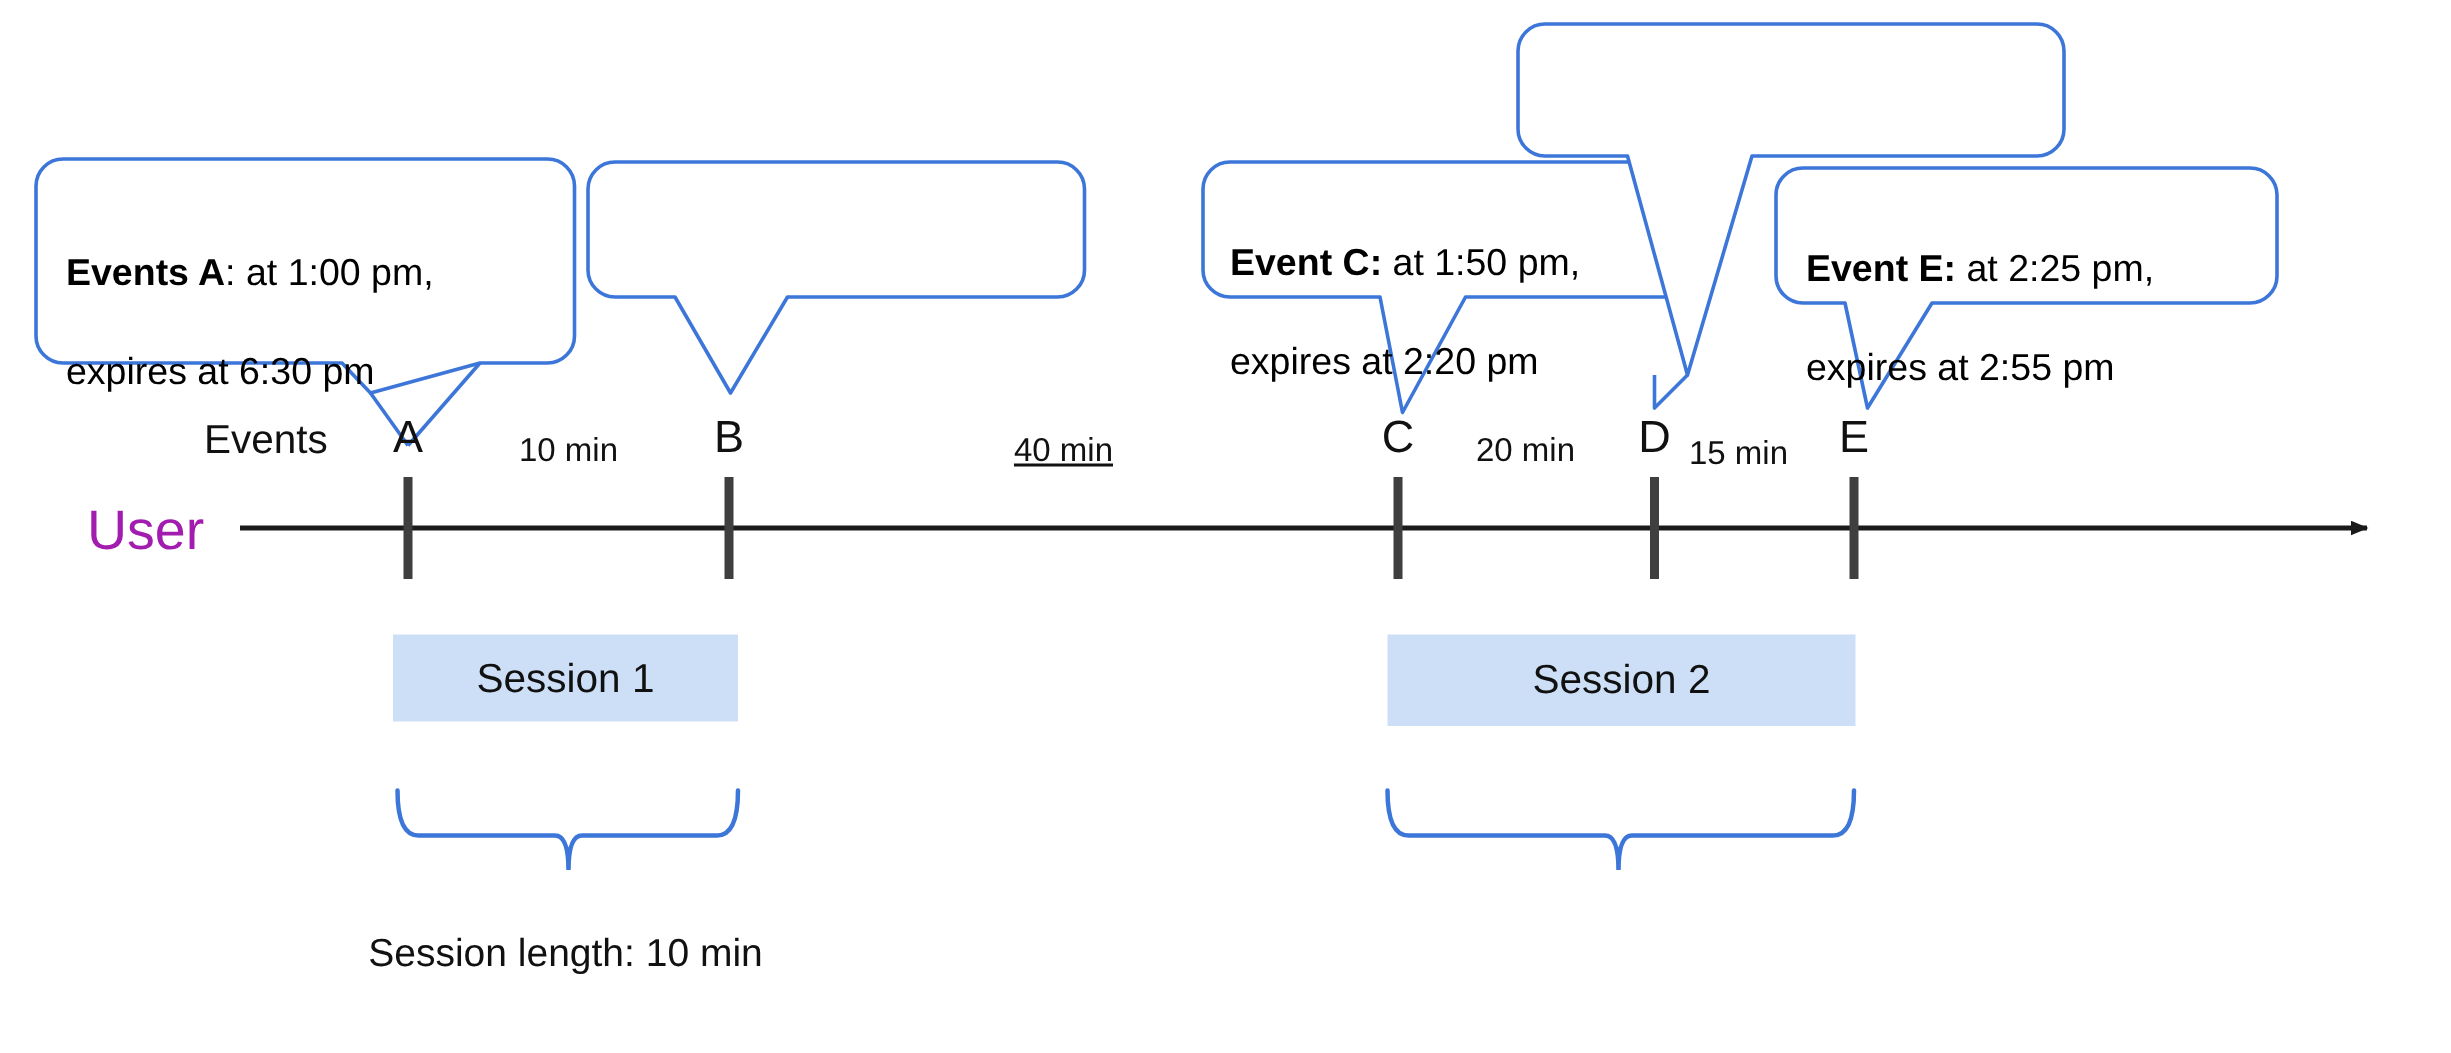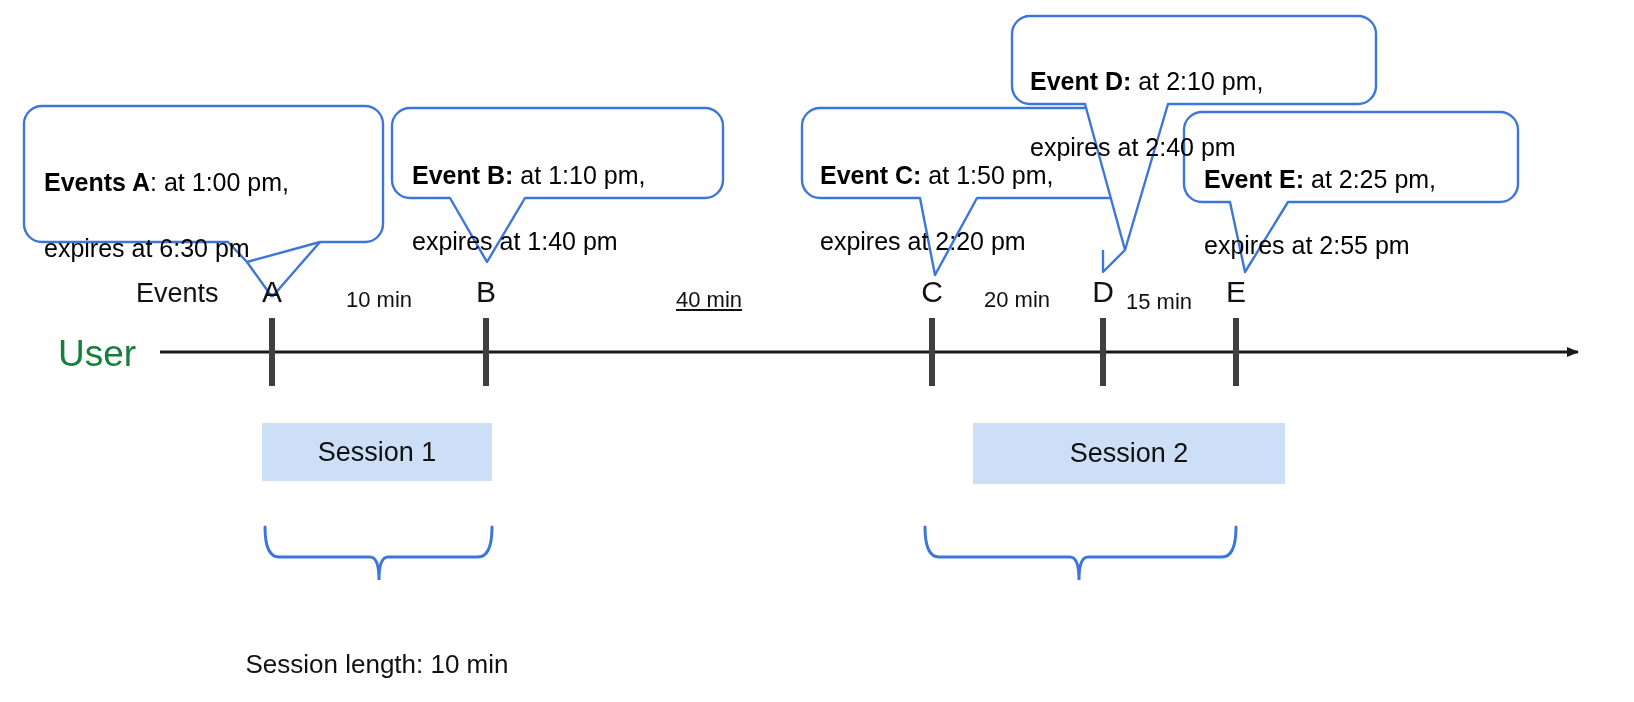--- a/index.html
+++ b/index.html
@@ -33,21 +33,21 @@
     color: #000000;
     white-space: pre-line;
     z-index: 5;
   }
   .callout-text .ev {
     font-weight: bold;
   }
   .axis-label {
     position: absolute;
     font-size: 37px;
-    color: #15803d;
+    color: #a21caf;
     z-index: 5;
   }
   .events-label {
     position: absolute;
     font-size: 27px;
     color: #111111;
     z-index: 5;
   }
   .tick-label {
     position: absolute;
@@ -72,21 +72,20 @@
     font-size: 27px;
     color: #111111;
     z-index: 4;
   }
   .session-len {
     position: absolute;
     font-size: 26px;
     color: #111111;
     text-align: center;
     z-index: 5;
-    margin-top: 29px;
   }
 </style>
 </head>
 <body>
 
 <div id="stage">
 
   <svg id="svg-layer" viewBox="0 0 1634 702" xmlns="http://www.w3.org/2000/svg">
     <defs>
       <marker id="arrowhead" markerWidth="12" markerHeight="10" refX="11" refY="5" orient="auto" markerUnits="userSpaceOnUse">
@@ -198,34 +197,26 @@
                L 1222,557
                Q 1236,557 1236,527" fill="none" stroke="#3d76d9" stroke-width="3" stroke-linecap="round"></path>
     </g>
   </svg>
 
   <div class="callout-text" style="left:44px; top:133px; width:340px;">
     <span class="ev">Events A</span><span>:</span><span> at 1:00 pm,</span><br>
     <span>expires at 6:30 pm</span>
   </div>
 
-  <div class="callout-text" style="left:412px; top:126px; width:320px;">
-    <span class="ev">Event B</span><span class="ev">:</span><span> at 1:10 pm,</span><br>
-    <span>expires at 1:40 pm</span>
-  </div>
 
   <div class="callout-text" style="left:820px; top:126px; width:320px;">
     <span class="ev">Event C</span><span class="ev">:</span><span> at 1:50 pm,</span><br>
     <span>expires at 2:20 pm</span>
   </div>
 
-  <div class="callout-text" style="left:1030px; top:32px; width:340px;">
-    <span class="ev">Event D</span><span class="ev">:</span><span> at 2:10 pm,</span><br>
-    <span>expires at 2:40 pm</span>
-  </div>
 
   <div class="callout-text" style="left:1204px; top:130px; width:320px;">
     <span class="ev">Event E</span><span class="ev">:</span><span> at 2:25 pm,</span><br>
     <span>expires at 2:55 pm</span>
   </div>
 
   <div class="axis-label" style="left:58px; top:333px;">User</div>
 
   <div class="events-label" style="left:136px; top:278px;">Events</div>
 
@@ -236,19 +227,19 @@
   <div class="tick-label" style="left:1216px; top:275px; width:40px;">E</div>
 
   <div class="gap-label" style="left:319px; top:287px; width:120px;">10 min</div>
   <div class="gap-label" style="left:649px; top:287px; width:120px;text-decoration:underline;">40 min</div>
   <div class="gap-label" style="left:957px; top:287px; width:120px;">20 min</div>
   <div class="gap-label" style="left:1105px; top:289px; width:108px;">15 min</div>
 
   <div class="session-box" style="left:262px; top:423px; width:230px; height:58px;">
     <span>Session 1</span>
   </div>
-  <div class="session-box" style="left:925px; top:423px; width:312px; height:61px;margin-left:48px;">
+  <div class="session-box" style="left:925px; top:423px; width:312px; height:61px;">
     <span>Session 2</span>
   </div>
 
   <div class="session-len" style="left:227px; top:620px; width:300px;">Session length: 10 min</div>
 
 </div>
 
 </body></html>

